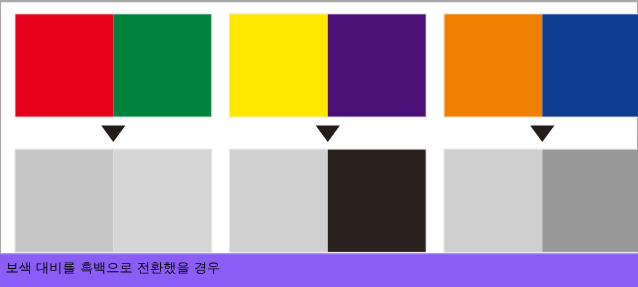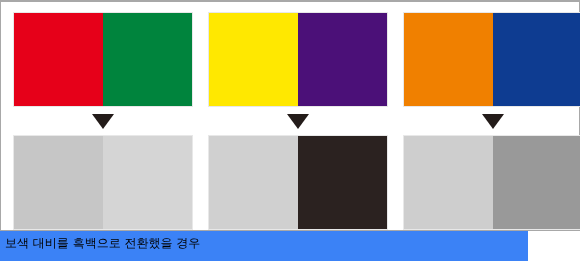--- a/index.html
+++ b/index.html
@@ -57,22 +57,22 @@
   .arrow-tri{
     width:0;height:0;
     border-left:11px solid transparent;
     border-right:11px solid transparent;
     border-top:15px solid #241c1a;
   }
 
   
   .caption-strip{
     position:absolute;left:0;top:231px;
-    width:528px;height:30px;
-    background:#3b82f6;
+    width:580px;height:30px;
+    background:#8b5cf6;
     box-sizing:border-box;
   }
   .caption-text{
     position:absolute;left:5px;top:4px;
     font-size:12px;
     color:#000000;
     letter-spacing:0px;
     white-space:nowrap;
     font-family:"DejaVu Sans","Liberation Sans",sans-serif;
   }

